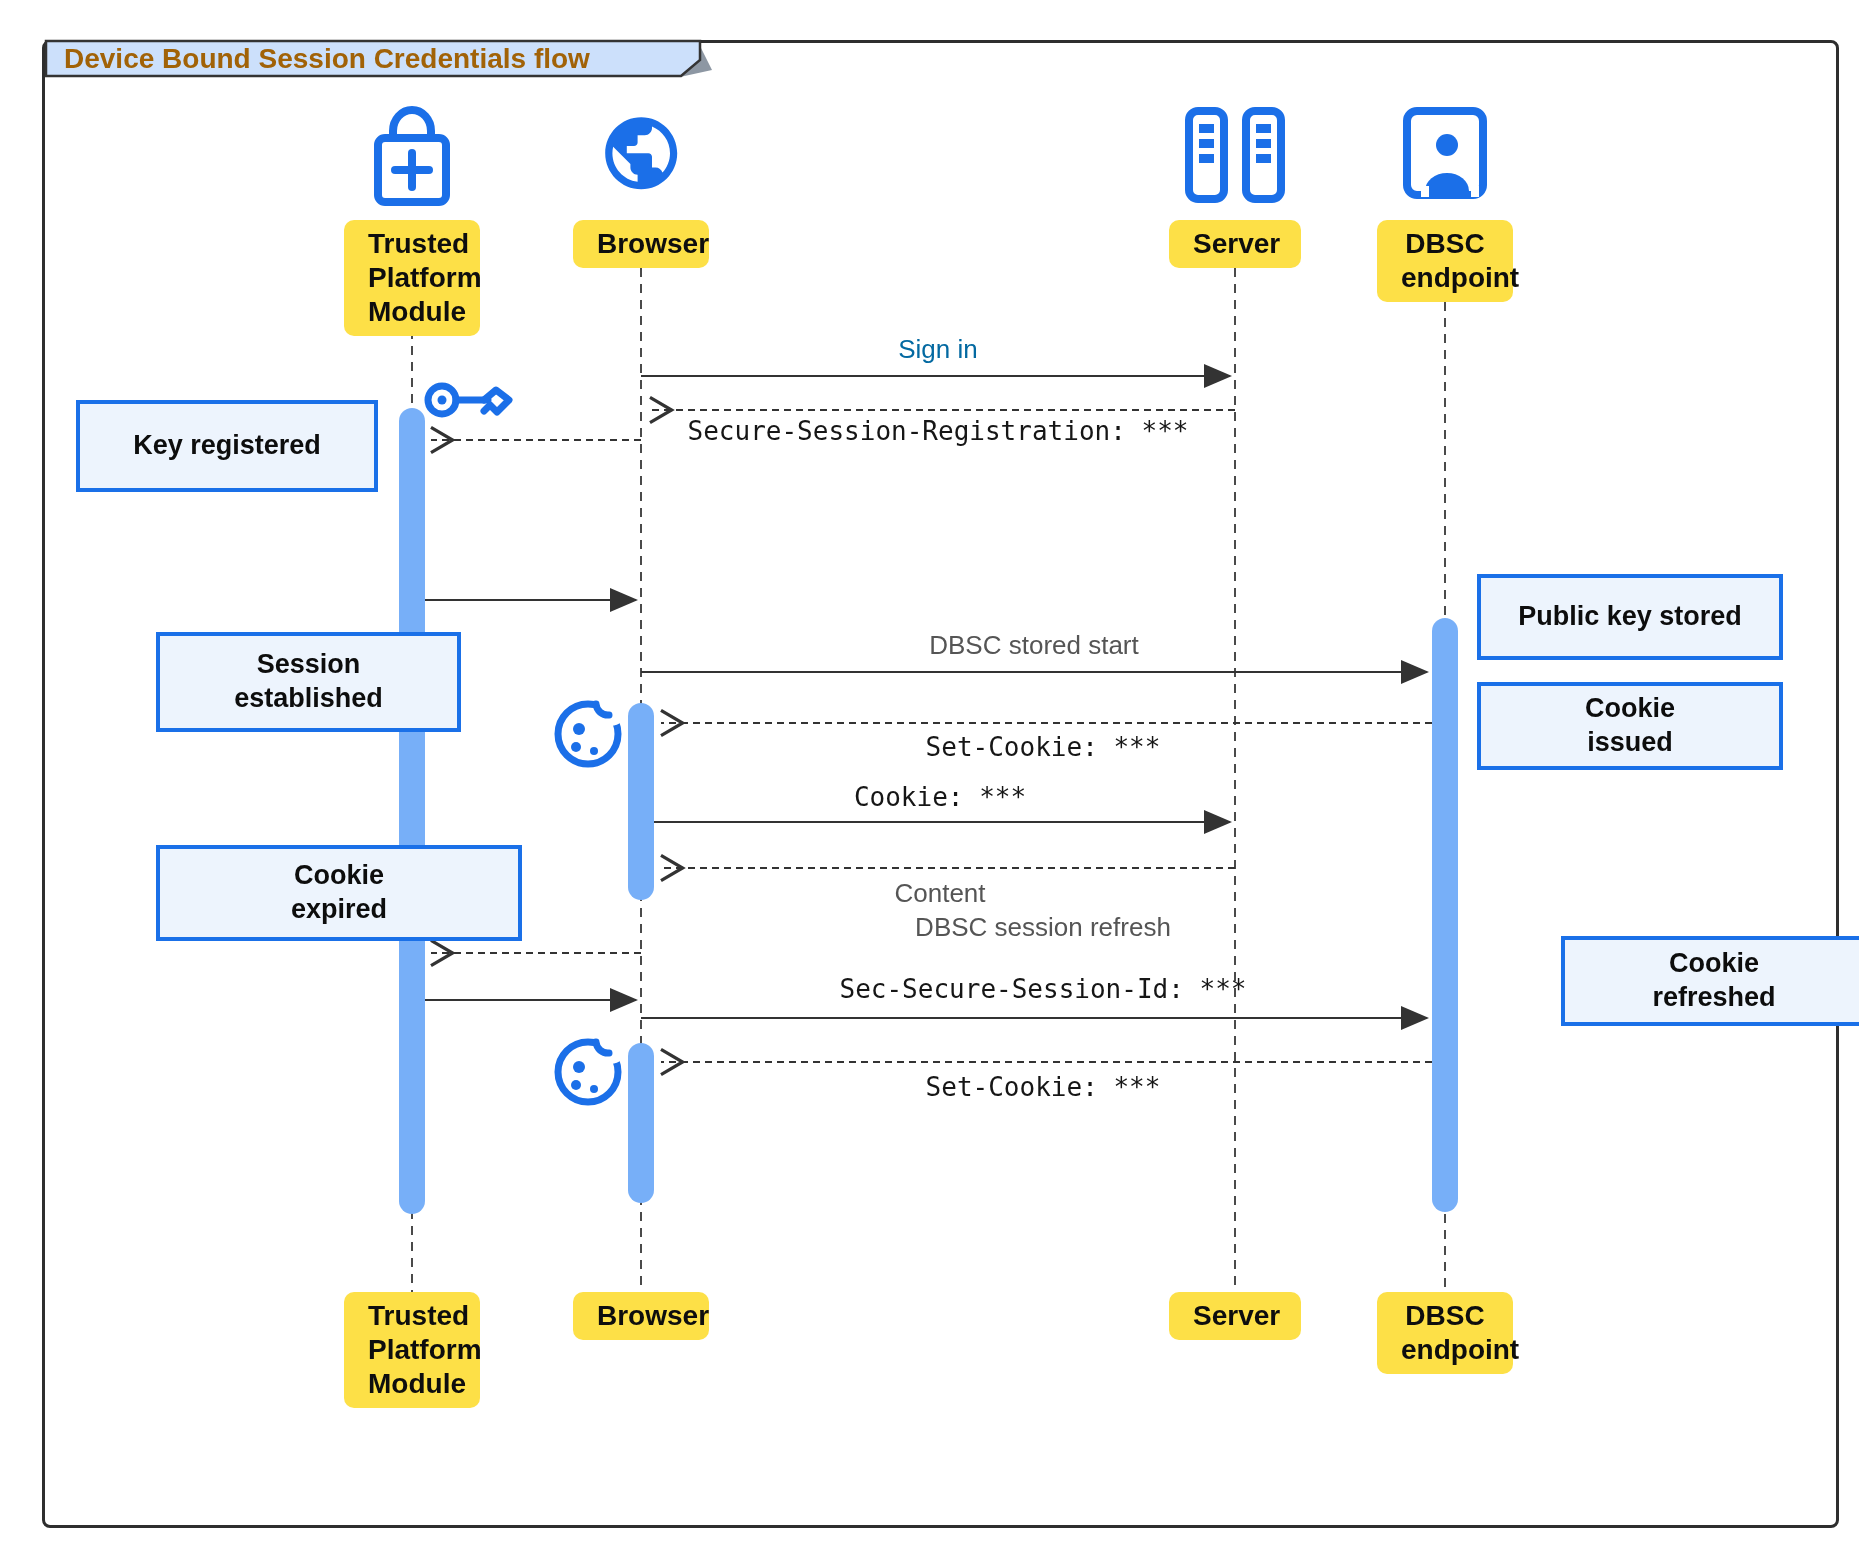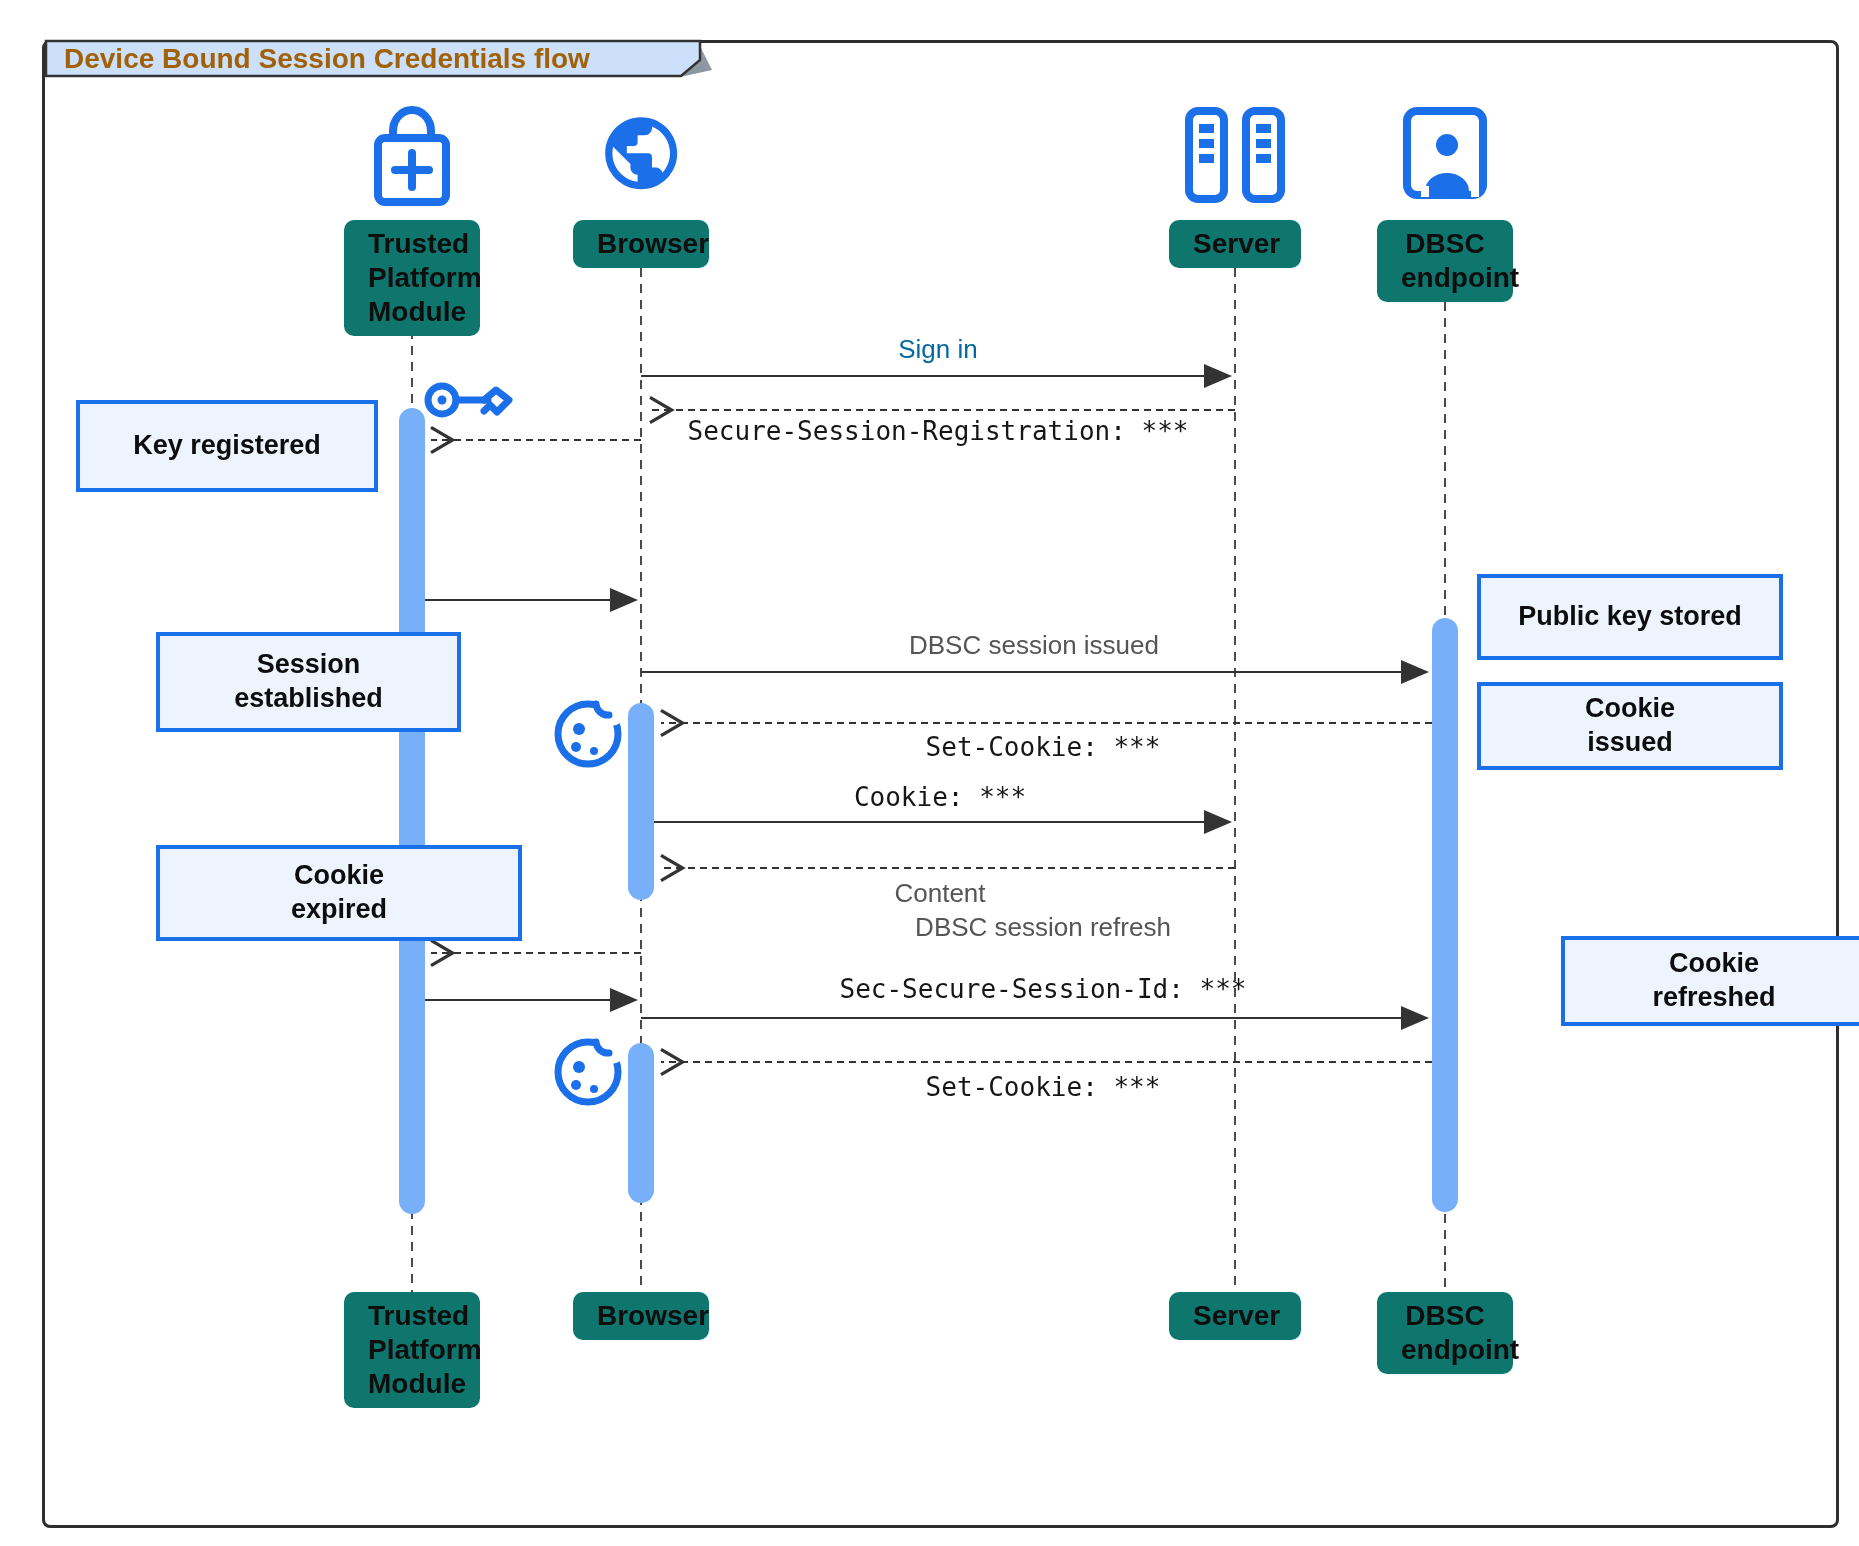--- a/index.html
+++ b/index.html
@@ -3,21 +3,21 @@
 <meta charset="utf-8">
 <style>
   html,body{margin:0;padding:0;background:#fff;}
   .canvas{position:relative;width:1859px;height:1546px;background:#fff;overflow:hidden;
           font-family:"Liberation Sans",sans-serif;}
   .frame{position:absolute;left:42px;top:40px;width:1797px;height:1488px;
          border:3px solid #2e2e2e;border-radius:8px;box-sizing:border-box;}
   svg.layer{position:absolute;left:0;top:0;z-index:1;}
   .title-text{position:absolute;left:64px;top:43px;z-index:4;font-size:28px;font-weight:bold;
               color:#a16207;white-space:nowrap;}
-  .actor-label{position:absolute;transform:translateX(-50%);z-index:3;background:#0f766e;
+  .actor-label{position:absolute;transform:translateX(-50%);z-index:3;background:#fde047;
                border-radius:10px;padding:7px 24px;font-weight:bold;font-size:28px;line-height:1.22;
                text-align:center;color:#0e0e0e;box-sizing:border-box;}
   .note{position:absolute;z-index:3;background:#EDF4FD;border:4px solid #1A70E8;
         display:flex;align-items:center;justify-content:center;text-align:center;
         font-weight:bold;font-size:27px;line-height:1.25;color:#0d0d0d;box-sizing:border-box;}
   .note span{display:block;}
   .msg{position:absolute;transform:translateX(-50%);z-index:2;white-space:nowrap;font-size:26px;}
   .mono{font-family:"DejaVu Sans Mono",monospace;color:#161616;}
   .sans{font-family:"Liberation Sans",sans-serif;color:#555;}
   .dark{color:#0369a1;}
@@ -151,21 +151,21 @@
   </div>
   <div class="note" style="left:1477px;top:682px;width:306px;height:88px;">
     <span style="max-width:110px;">Cookie issued</span>
   </div>
   <div class="note" style="left:1561px;top:936px;width:306px;height:90px;">
     <span style="max-width:160px;">Cookie refreshed</span>
   </div>
 
   <div class="msg sans dark" style="left:938px;top:334px;">Sign in</div>
   <div class="msg mono" style="left:938px;top:416px;">Secure-Session-Registration: ***</div>
-  <div class="msg sans" style="left:1034px;top:630px;">DBSC session issued</div>
+  <div class="msg sans" style="left:1034px;top:630px;">DBSC stored start</div>
   <div class="msg mono" style="left:1043px;top:732px;">Set-Cookie: ***</div>
   <div class="msg mono" style="left:940px;top:782px;">Cookie: ***</div>
   <div class="msg sans" style="left:940px;top:878px;">Content</div>
   <div class="msg sans" style="left:1043px;top:912px;">DBSC session refresh</div>
   <div class="msg mono" style="left:1043px;top:974px;">Sec-Secure-Session-Id: ***</div>
   <div class="msg mono" style="left:1043px;top:1072px;">Set-Cookie: ***</div>
 
 </div>
 
 </body></html>

